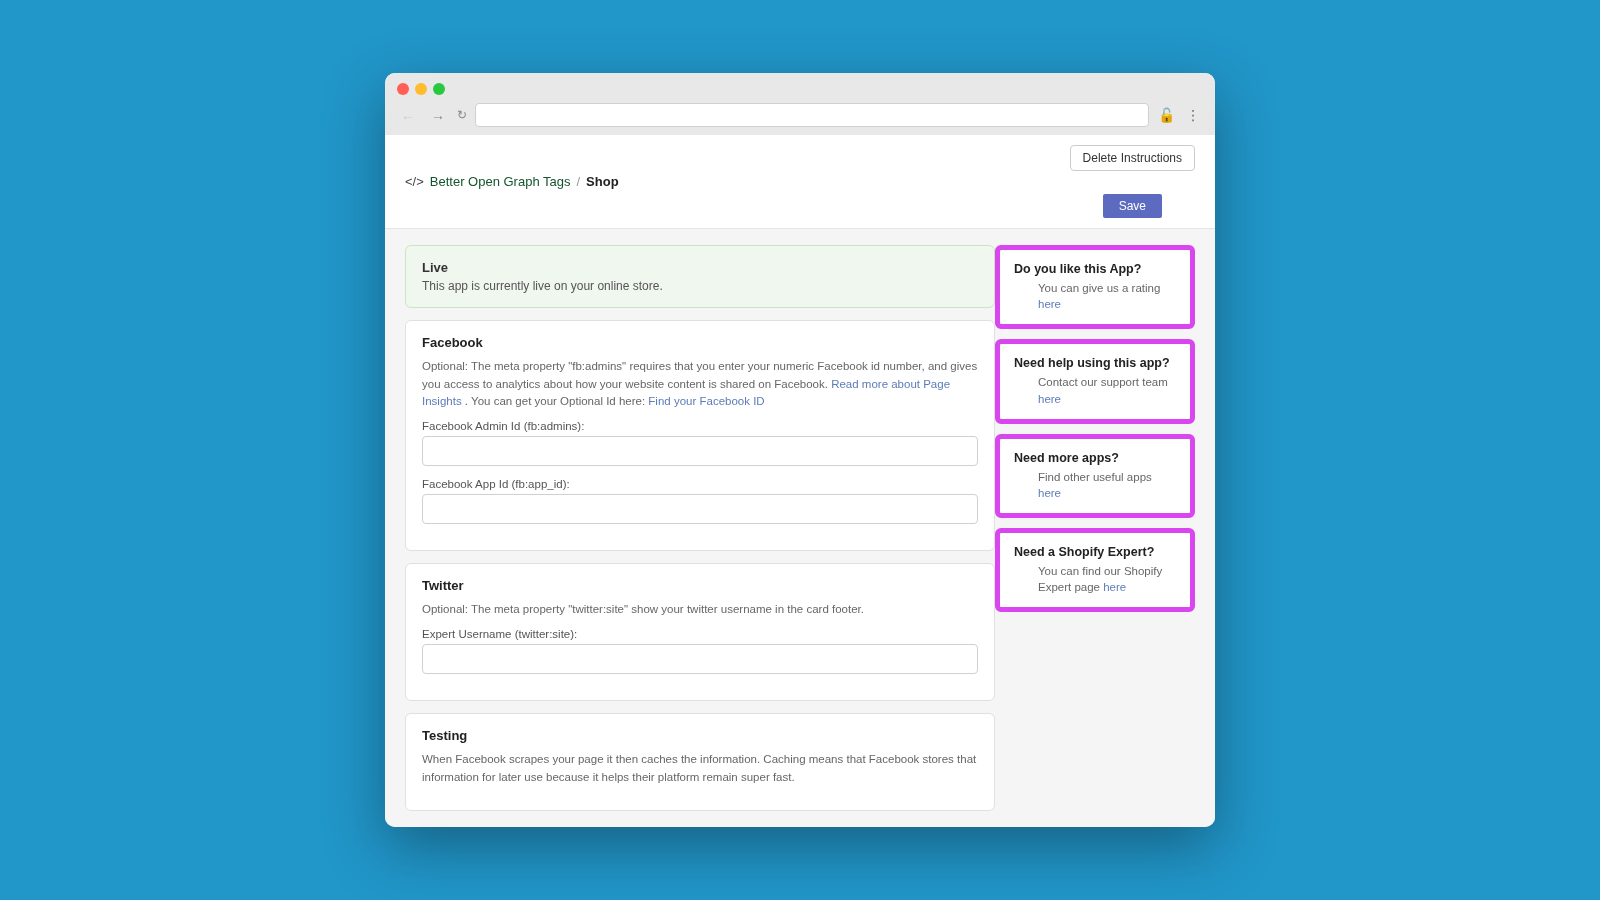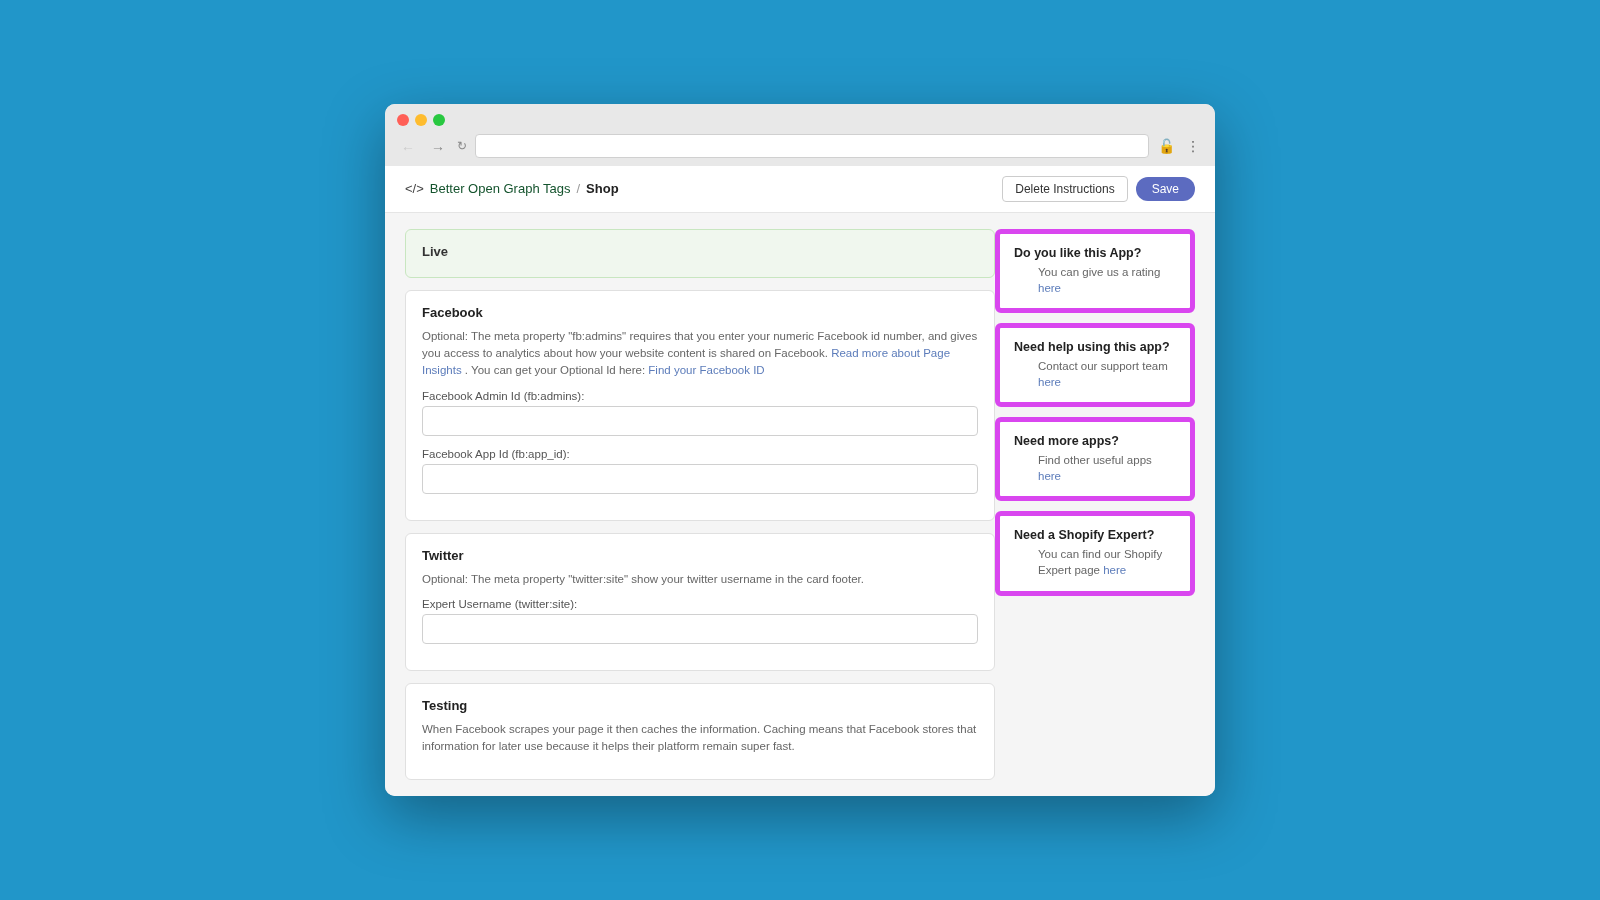--- a/index.html
+++ b/index.html
@@ -110,36 +110,37 @@
     }
     .breadcrumb-sep {
       color: #999;
     }
     .breadcrumb-current {
       color: #222;
       font-weight: 600;
     }
     .header-actions {
       display: flex;
-      gap: 8px;
-      align-items: center;
+      gap: 23px;
+      align-items: center;
+      flex-direction: column;
     }
     .btn-delete-instructions {
       background: white;
       border: 1px solid #ccc;
       border-radius: 4px;
       padding: 5px 12px;
       font-size: 12px;
       cursor: pointer;
       color: #333;
     }
     .btn-save {
       background: #5c6bc0;
       border: none;
-      border-radius: 12px;
+      border-radius: 2px;
       padding: 5px 16px;
       font-size: 12px;
       cursor: pointer;
       color: white;
       font-weight: 500;
     }
     .app-body {
       display: flex;
       padding: 16px 20px;
     }
@@ -266,20 +267,21 @@
         <button class="btn-save">Save</button>
       </div>
     </div>
 
     <div class="app-body">
 
       <div class="main-content">
 
         <div class="card live-card">
           <div class="live-title">Live</div>
+          <div class="live-desc">This app is currently live on your online store.</div>
         </div>
 
         <div class="card">
           <div class="section-title">Facebook</div>
           <div class="section-desc">
             <span>Optional: The meta property "fb:admins" requires that you enter your numeric Facebook id number, and gives you access to analytics about how your website content is shared on Facebook.</span>
             <a href="#">Read more about Page Insights</a>
             <span>. You can get your Optional Id here:</span>
             <a href="#">Find your Facebook ID</a>
           </div>

